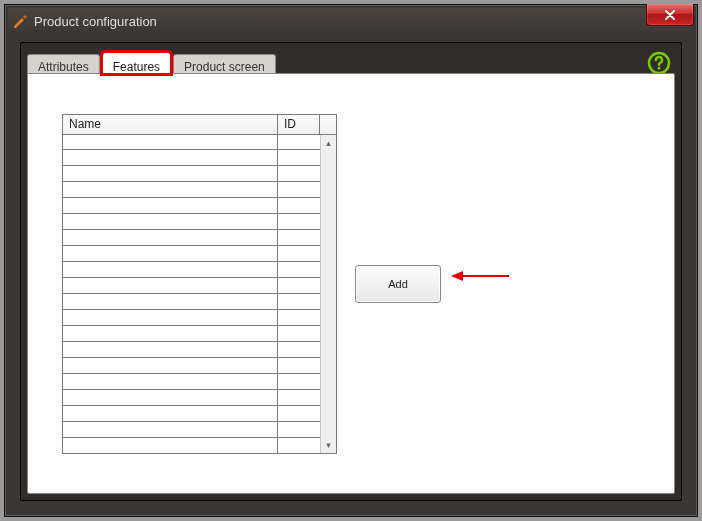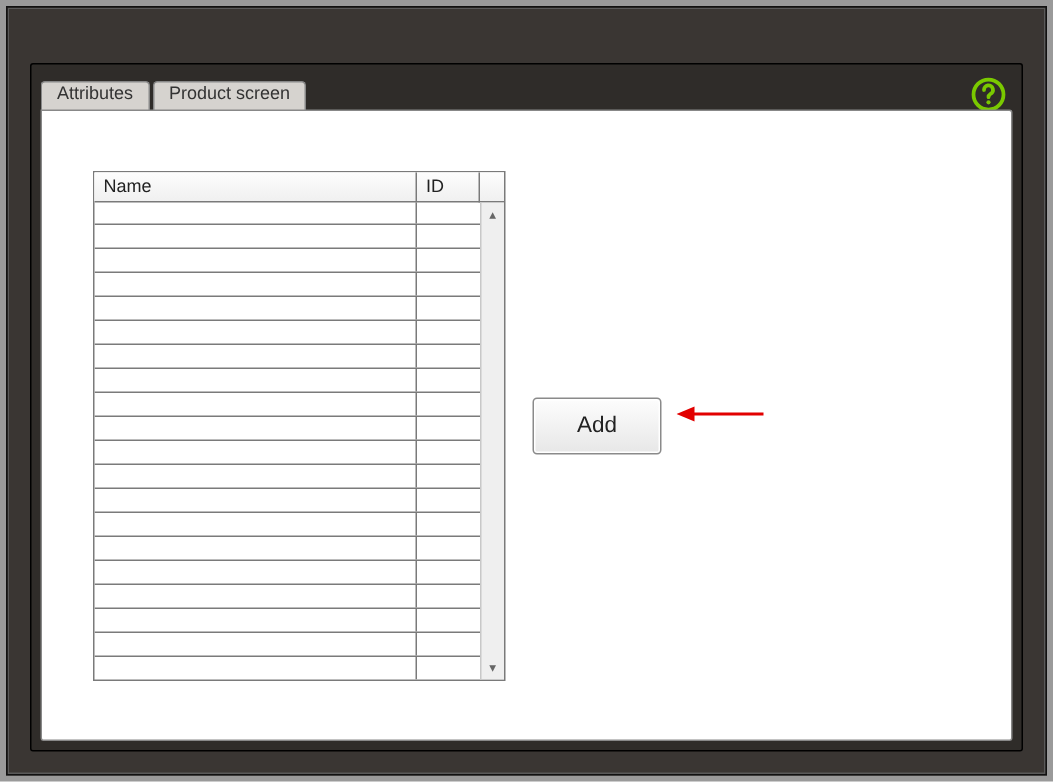--- a/index.html
+++ b/index.html
@@ -71,21 +71,21 @@
     align-items: flex-end;
   }
   .tab {
     height: 22px;
     background: #e9e7e4;
     border: 1px solid #888;
     border-bottom: none;
     border-radius: 3px 3px 0 0;
     padding: 0 10px;
     display: flex;
-    align-items: flex-start;
+    align-items: flex-end;
     margin-right: 2px;
     font-size: 12px;
     color: #222;
     position: relative;
     top: 1px;
     margin-top: 28px;
   }
   .tab.inactive {
     background: #d6d3cf;
     color: #333;
@@ -182,21 +182,21 @@
     flex-direction: column;
     gap: 4px;
     width: 86px;
     position: relative;
   }
   .btn {
     height: 38px;
     border: 1px solid #8a8a8a;
     background: linear-gradient(#fdfdfd,#e7e7e7);
     border-radius: 3px;
-    font-size: 15px;
+    font-size: 11px;
     color: #222;
     display: flex;
     align-items: center;
     justify-content: center;
     box-shadow: 0 0 0 1px #fff inset;
   }
   .btn.disabled {
     color: #9a9a9a;
     border-color: #bdbdbd;
     background: linear-gradient(#fafafa,#efefef);
@@ -206,34 +206,51 @@
     left: 96px; top: 4px;
     width: 60px; height: 14px;
   }
 </style>
 </head>
 <body>
 
 <div class="window">
   <div class="win-inner">
 
+    <div class="titlebar">
+      <span class="title-icon">
+        <svg width="16" height="16" viewBox="0 0 16 16">
+          <path d="M2 13 L10 5 L12 7 L4 15 L2 15 Z" fill="#e07a2a"></path>
+          <path d="M11 4 L13 2 L15 4 L13 6 Z" fill="#c86018"></path>
+        </svg>
+      </span>
+      <span class="title-text">Product configuration</span>
+      <div class="close-btn">
+        <svg width="12" height="10" viewBox="0 0 12 10">
+          <path d="M2 1 L10 9 M10 1 L2 9" stroke="#fff" stroke-width="2" stroke-linecap="round"></path>
+        </svg>
+      </div>
+    </div>
 
     <div class="client">
 
       <span class="help-icon">
         <svg width="24" height="24" viewBox="0 0 24 24">
           <circle cx="12" cy="12" r="10" fill="none" stroke="#7ac900" stroke-width="2.5"></circle>
           <path d="M9 9 a3 3 0 1 1 4.2 2.7 c-1 .6-1.2 1.1-1.2 2.1" fill="none" stroke="#7ac900" stroke-width="2.5" stroke-linecap="round"></path>
           <circle cx="12" cy="17.2" r="1.4" fill="#7ac900"></circle>
         </svg>
       </span>
 
       <div class="tabstrip">
         <div class="tab inactive">
           <span>Attributes</span>
+        </div>
+        <div class="tab active highlight">
+          <span>Features</span>
         </div>
         <div class="tab inactive">
           <span>Product screen</span>
         </div>
       </div>
 
       <div class="panel">
         <div class="content">
 
           <div class="grid-wrap">

